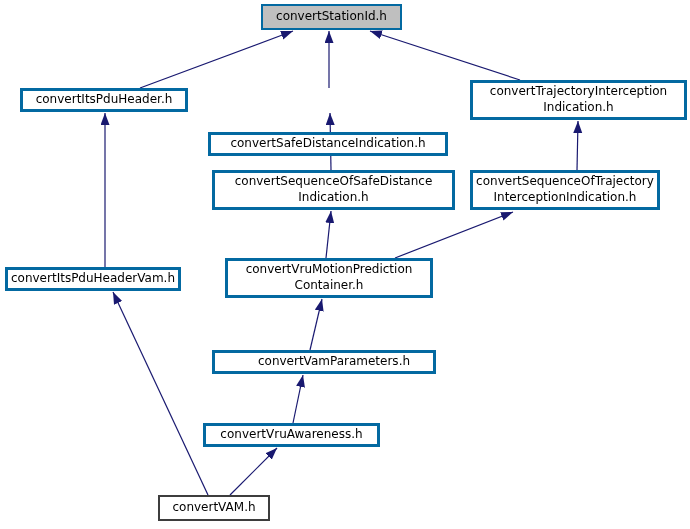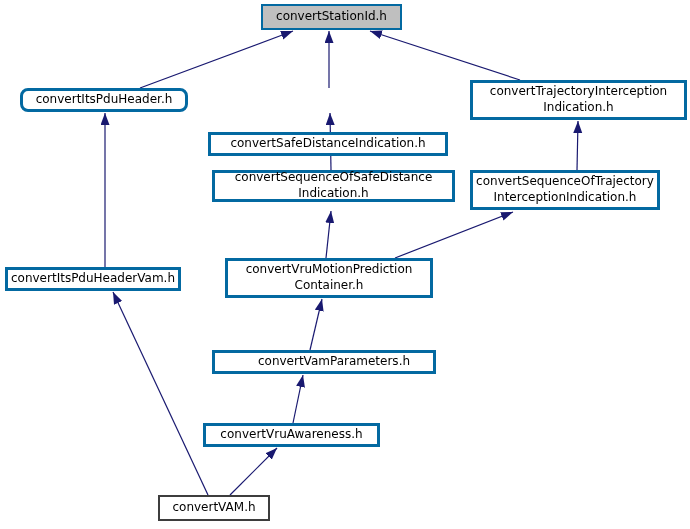--- a/index.html
+++ b/index.html
@@ -68,25 +68,25 @@
         <line x1="326" y1="258" x2="331" y2="211" stroke="#191970" stroke-width="1.2" marker-end="url(#arrowhead)"></line>
         <line x1="395" y1="258" x2="513" y2="212" stroke="#191970" stroke-width="1.2" marker-end="url(#arrowhead)"></line>
         <line x1="310" y1="350" x2="322" y2="299" stroke="#191970" stroke-width="1.2" marker-end="url(#arrowhead)"></line>
         <line x1="293" y1="423" x2="303" y2="375" stroke="#191970" stroke-width="1.2" marker-end="url(#arrowhead)"></line>
         <line x1="230" y1="495" x2="277" y2="448" stroke="#191970" stroke-width="1.2" marker-end="url(#arrowhead)"></line>
         <line x1="208" y1="495" x2="113" y2="292" stroke="#191970" stroke-width="1.2" marker-end="url(#arrowhead)"></line>
       </g>
   </svg>
 
   <div class="node current" style="left: 261px; top: 4px; width: 141px; height: 26px;">convertStationId.h</div>
-  <div class="node" style="left: 20px; top: 88px; width: 168px; height: 24px; border-radius: 8px;">convertItsPduHeader.h</div>
+  <div class="node" style="left: 20px; top: 88px; width: 168px; height: 24px;">convertItsPduHeader.h</div>
   <div class="node" style="left: 208px; top: 88px; width: 240px; height: 24px; margin-top: 44px;">convertSafeDistanceIndication.h</div>
   <div class="node" style="left: 470px; top: 80px; width: 217px; height: 40px;">convertTrajectoryInterception
 Indication.h</div>
-  <div class="node" style="left: 212px; top: 170px; width: 243px; height: 32px;">convertSequenceOfSafeDistance
+  <div class="node" style="left: 212px; top: 170px; width: 243px; height: 40px;">convertSequenceOfSafeDistance
 Indication.h</div>
   <div class="node" style="left: 470px; top: 170px; width: 190px; height: 40px;">convertSequenceOfTrajectory
 InterceptionIndication.h</div>
   <div class="node" style="left: 5px; top: 267px; width: 176px; height: 24px;">convertItsPduHeaderVam.h</div>
   <div class="node" style="left: 225px; top: 258px; width: 208px; height: 40px;">convertVruMotionPrediction
 Container.h</div>
   <div class="node" style="left: 212px; top: 350px; width: 224px; height: 24px; padding-left: 20px;">convertVamParameters.h</div>
   <div class="node bold" style="left: 158px; top: 495px; width: 112px; height: 26px;">convertVAM.h</div>
   <div class="node" style="left: 203px; top: 423px; width: 177px; height: 24px;">convertVruAwareness.h</div>
 

